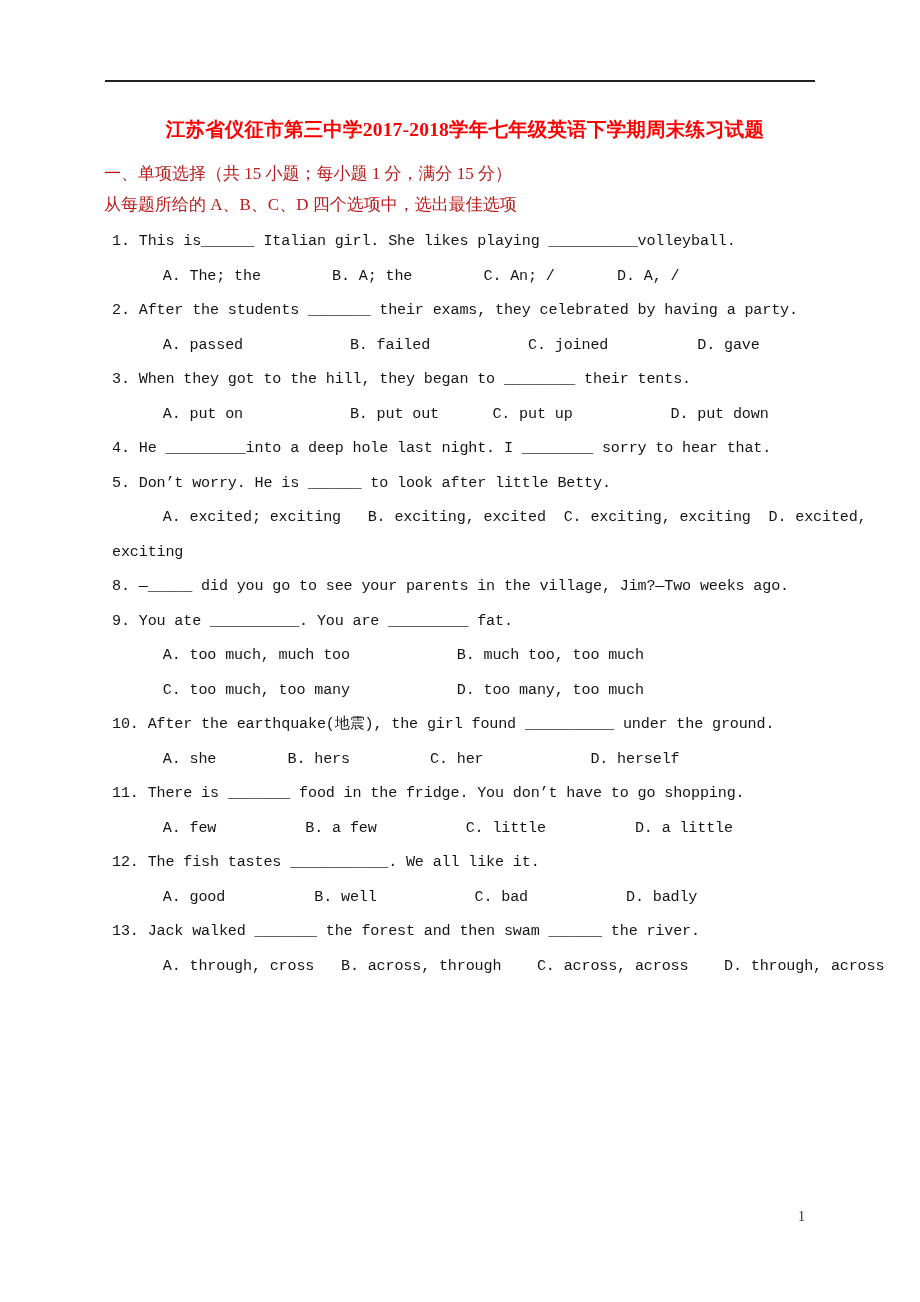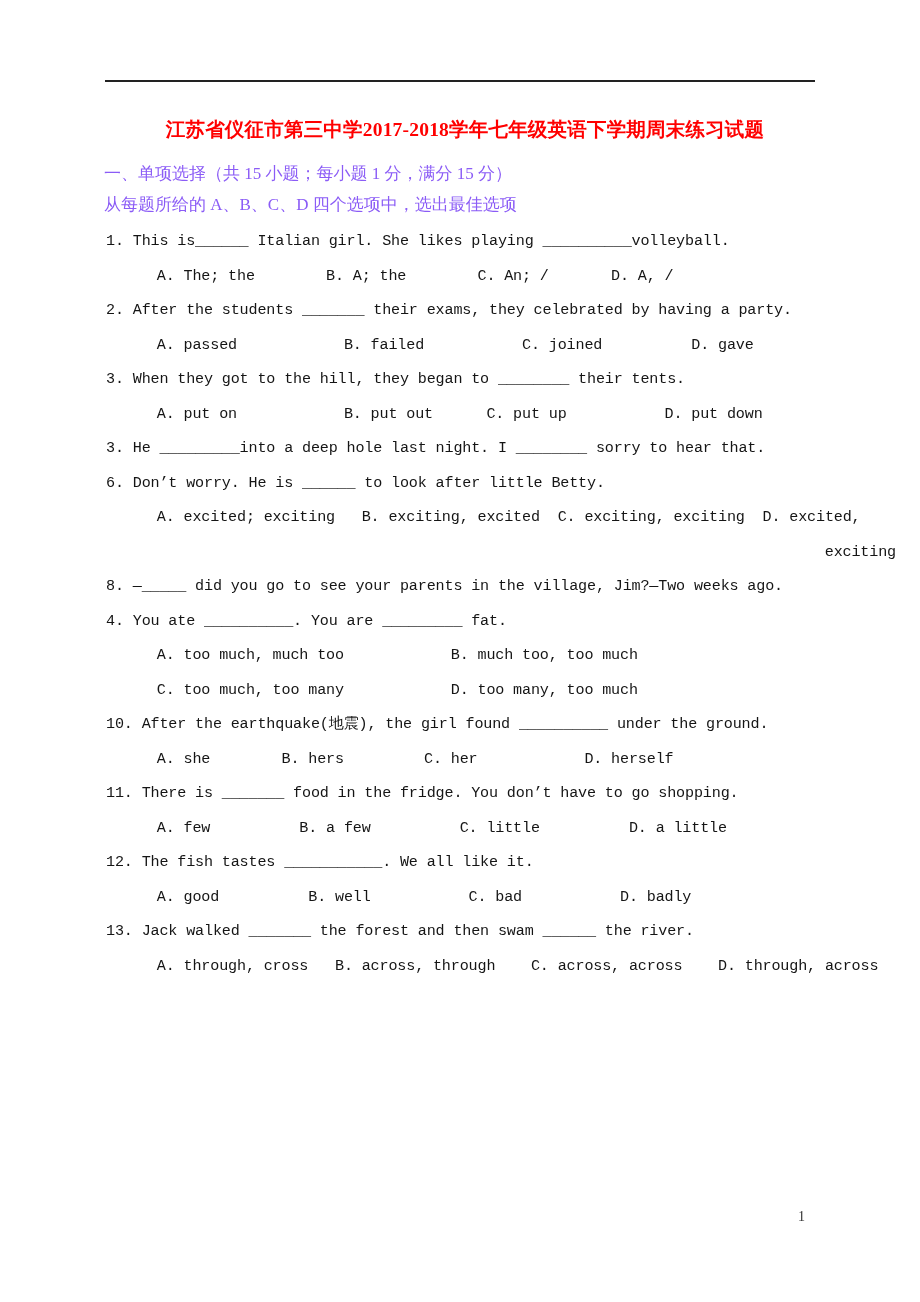--- a/index.html
+++ b/index.html
@@ -54,28 +54,28 @@
   .instructions {
     position: absolute;
     left: 104px;
     top: 158px;
     width: 760px;
   }
   .instr-line {
     font-family: "Liberation Serif", "DejaVu Serif", serif;
     font-size: 17px;
     line-height: 31px;
-    color: #8b5cf6;
+    color: #b91c1c;
     white-space: nowrap;
   }
 
   
   .questions {
     position: absolute;
-    left: 106px;
+    left: 112px;
     top: 224px;
     width: 790px;
   }
 
   .q-line {
     font-family: "Liberation Mono", "DejaVu Sans Mono", monospace;
     font-size: 15.1px;
     line-height: 34.5px;
     color: #151515;
     white-space: pre;
@@ -84,21 +84,20 @@
 
   .q-stem {
     padding-left: 9px;
     text-indent: -9px;
   }
   .q-opts {
     padding-left: 33px;
   }
   .q-cont {
     padding-left: 0px;
-    text-align: right;
   }
 
   
 
   
   .page-number {
     position: absolute;
     left: 798px;
     top: 1208px;
     font-family: "Liberation Serif", "DejaVu Serif", serif;
@@ -121,26 +120,26 @@
     <div class="instr-line">从每题所给的 A、B、C、D 四个选项中，选出最佳选项</div>
   </div>
 
   <div class="questions">
       <div class="q-line q-stem">1. This is______ Italian girl. She likes playing __________volleyball.</div>
       <div class="q-line q-opts">  A. The; the        B. A; the        C. An; /       D. A, /</div>
       <div class="q-line q-stem">2. After the students _______ their exams, they celebrated by having a party.</div>
       <div class="q-line q-opts">  A. passed            B. failed           C. joined          D. gave</div>
       <div class="q-line q-stem">3. When they got to the hill, they began to ________ their tents.</div>
       <div class="q-line q-opts">  A. put on            B. put out      C. put up           D. put down</div>
-      <div class="q-line q-stem">3. He _________into a deep hole last night. I ________ sorry to hear that.</div>
-      <div class="q-line q-stem">6. Don’t worry. He is ______ to look after little Betty.</div>
+      <div class="q-line q-stem">4. He _________into a deep hole last night. I ________ sorry to hear that.</div>
+      <div class="q-line q-stem">5. Don’t worry. He is ______ to look after little Betty.</div>
       <div class="q-line q-opts">  A. excited; exciting   B. exciting, excited  C. exciting, exciting  D. excited,</div>
       <div class="q-line q-cont">exciting</div>
       <div class="q-line q-stem">8. —_____ did you go to see your parents in the village, Jim?—Two weeks ago.</div>
-      <div class="q-line q-stem">4. You ate __________. You are _________ fat.</div>
+      <div class="q-line q-stem">9. You ate __________. You are _________ fat.</div>
       <div class="q-line q-opts">  A. too much, much too            B. much too, too much</div>
       <div class="q-line q-opts">  C. too much, too many            D. too many, too much</div>
       <div class="q-line q-stem">10. After the earthquake(地震), the girl found __________ under the ground.</div>
       <div class="q-line q-opts">  A. she        B. hers         C. her            D. herself</div>
       <div class="q-line q-stem">11. There is _______ food in the fridge. You don’t have to go shopping.</div>
       <div class="q-line q-opts">  A. few          B. a few          C. little          D. a little</div>
       <div class="q-line q-stem">12. The fish tastes ___________. We all like it.</div>
       <div class="q-line q-opts">  A. good          B. well           C. bad           D. badly</div>
       <div class="q-line q-stem">13. Jack walked _______ the forest and then swam ______ the river.</div>
       <div class="q-line q-opts">  A. through, cross   B. across, through    C. across, across    D. through, across</div>

